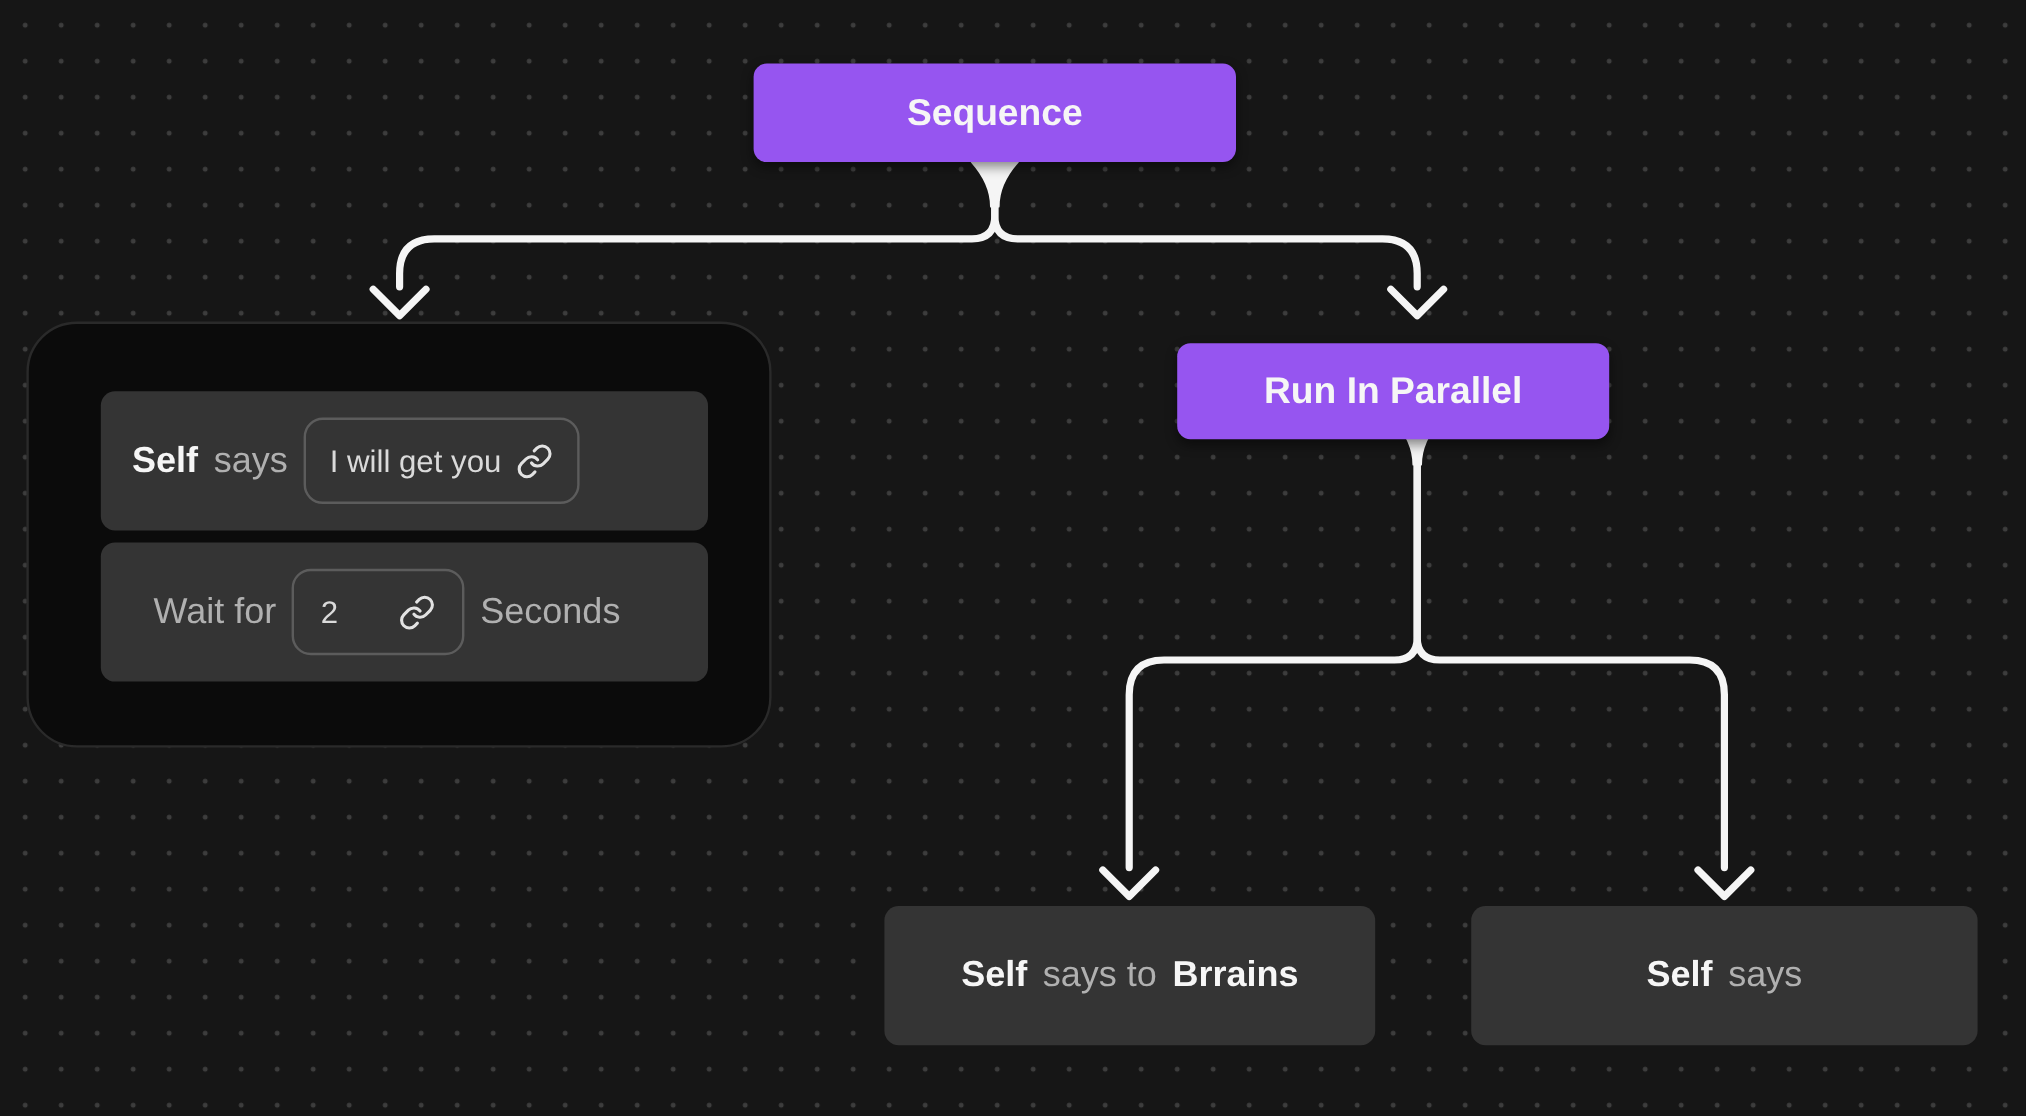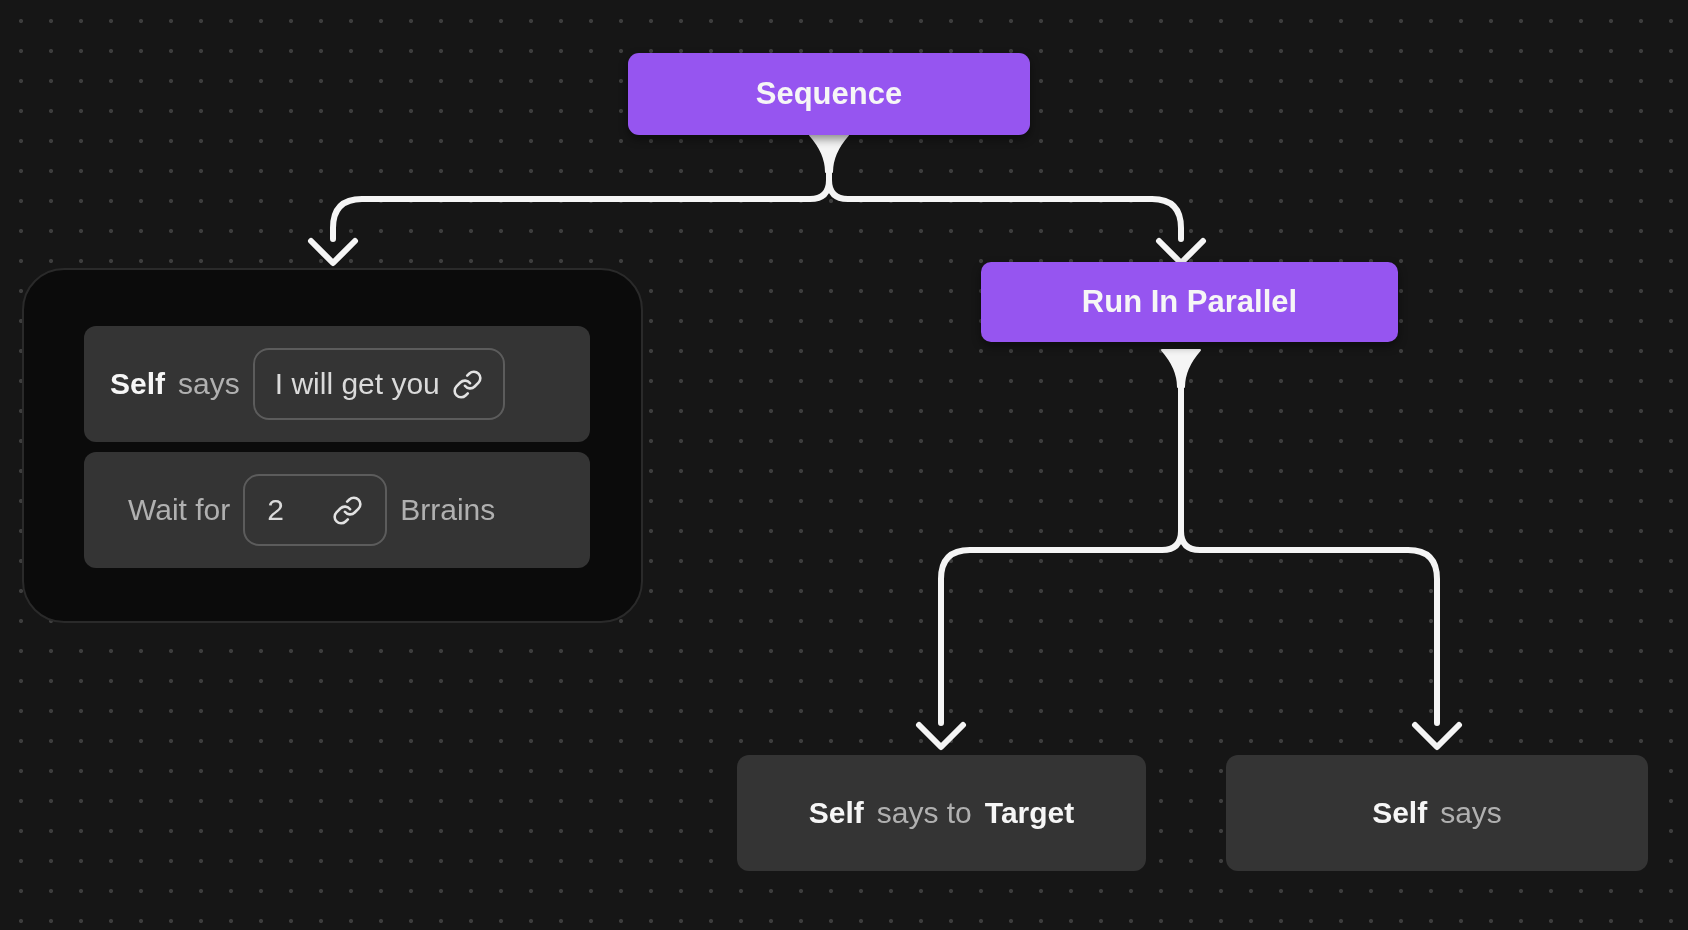--- a/index.html
+++ b/index.html
@@ -60,27 +60,27 @@
     white-space:nowrap;
   }
   .row.r1{top:56px;}
   .row.r2{top:182px;padding-left:44px;}
   .bold{font-weight:700;color:var(--text-primary);}
   .muted{color:var(--text-muted);}
   .pill{
     display:flex;align-items:center;gap:12px;
     height:72px;padding:0 20px;
     border:2px solid var(--pill-border);border-radius:16px;
-    color:var(--pill-text);font-size:30px;
+    color:var(--pill-text);font-size:26px;
   }
   .pill.wait{width:144px;justify-content:space-between;padding:0 22px;}
   .link-ic{width:31px;height:31px;flex:none;color:#e2e2e2;}
   .link-ic svg{display:block;width:100%;height:100%;stroke:currentColor;fill:none;stroke-width:2;stroke-linecap:round;stroke-linejoin:round;}
   #node-sequence{left:628px;top:53px;width:402px;height:82px;}
-  #node-parallel{left:981px;top:262px;width:417px;height:80px;border-radius:10px;}
+  #node-parallel{left:981px;top:286px;width:360px;height:80px;}
   #node-move{left:737px;top:755px;width:409px;height:116px;}
   #node-say2{left:1226px;top:755px;width:422px;height:116px;}
 </style>
 </head>
 <body>
 
 <div class="canvas">
 
   <svg class="wires" width="1688" height="930" viewBox="0 0 1688 930" aria-hidden="true">
 
@@ -119,32 +119,32 @@
       <span class="muted">Wait for</span>
       <span class="pill wait">
         <span>2</span>
         <span class="link-ic">
           <svg viewBox="0 0 24 24">
               <path d="M10 13a5 5 0 0 0 7.54.54l3-3a5 5 0 0 0-7.07-7.07l-1.72 1.71"></path>
               <path d="M14 11a5 5 0 0 0-7.54-.54l-3 3a5 5 0 0 0 7.07 7.07l1.71-1.72"></path>
             </svg>
         </span>
       </span>
-      <span class="muted">Brrains</span>
+      <span class="muted">Seconds</span>
     </div>
   </div>
 
   <div class="bt-node purple" id="node-parallel">
     <span>Run In Parallel</span>
   </div>
 
   <div class="bt-node gray" id="node-move">
     <span class="bold">Self</span>
     <span class="muted">says to</span>
-    <span class="bold">Target</span>
+    <span class="bold">Brrains</span>
   </div>
 
   <div class="bt-node gray" id="node-say2">
     <span class="bold">Self</span>
     <span class="muted">says</span>
   </div>
 
 </div>
 
 </body></html>

